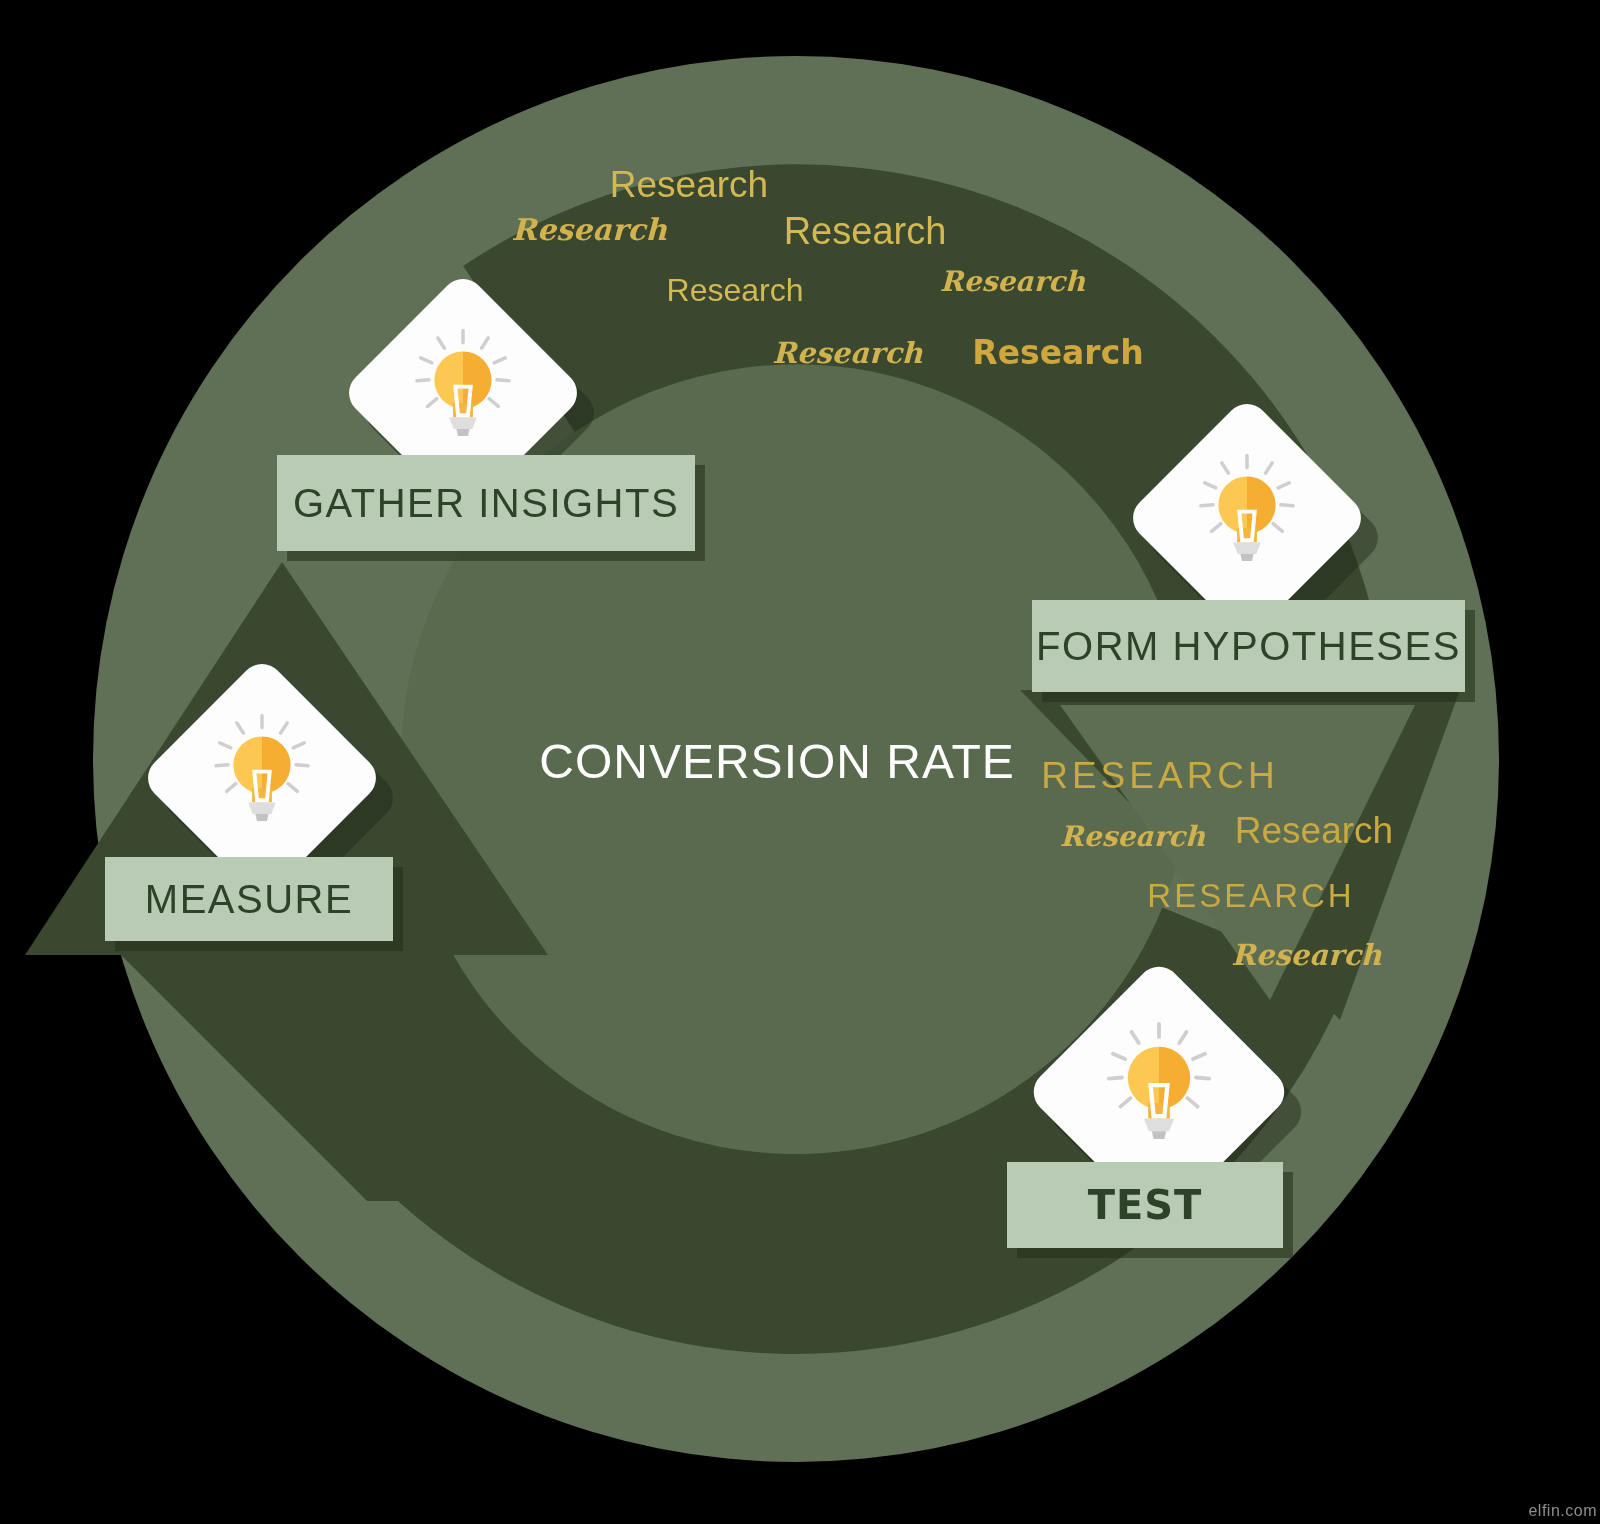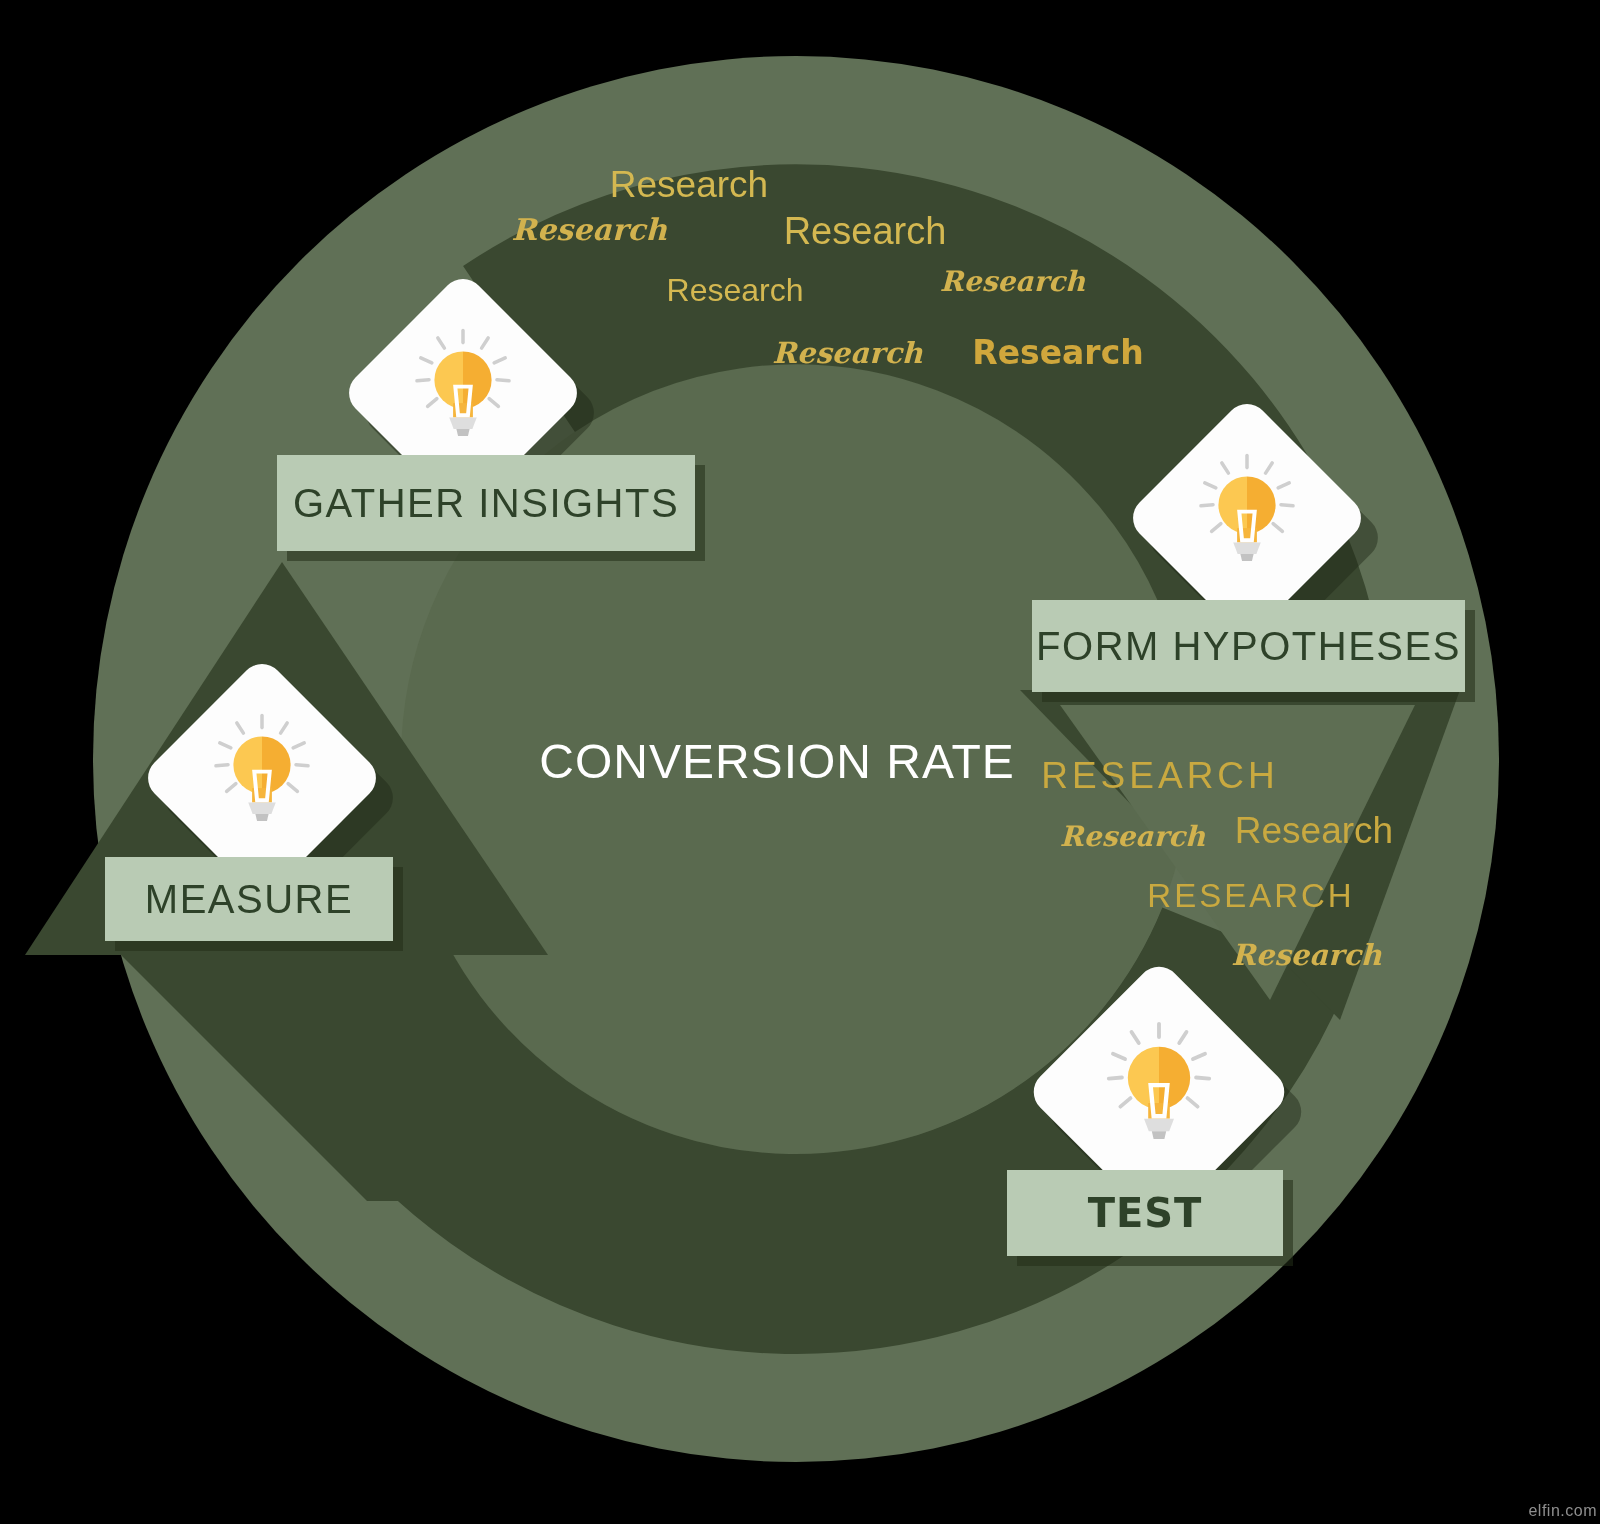--- a/index.html
+++ b/index.html
@@ -19,21 +19,21 @@
   .bulb{position:absolute;z-index:3;transform:translate(-50%,-54%);}
 
   
   .label{position:absolute;z-index:4;background:#B9CBB4;display:flex;align-items:center;
          justify-content:center;color:#2E4229;letter-spacing:1.5px;
          box-shadow:10px 10px 0 rgba(34,45,24,0.55);}
   .lb-gather{left:242px;top:455px;width:418px;height:96px;font-size:40px;margin-left:35px;}
   .lb-form{left:1032px;top:600px;width:433px;height:92px;font-size:40px;}
   .lb-measure{left:105px;top:857px;width:288px;height:84px;font-size:40px;}
   .lb-test{left:1007px;top:1162px;width:276px;height:86px;font-size:40px;
-           font-family:"DejaVu Sans",sans-serif;font-weight:700;letter-spacing:1px;margin-top:8px;}
+           font-family:"DejaVu Sans",sans-serif;font-weight:700;letter-spacing:1px;}
 
   
   .title{position:absolute;z-index:5;left:777px;top:761px;transform:translate(-50%,-50%);
          color:#FFF;text-align:left;font-size:48px;line-height:53px;letter-spacing:1px;
          white-space:nowrap;font-weight:400;}
 
   
   #words{position:absolute;left:2px;top:0;width:100%;height:100%;z-index:5;pointer-events:none;}
   .word{position:absolute;transform:translate(-50%,-50%);white-space:nowrap;}
   .word.sans{font-family:"Liberation Sans",sans-serif;font-weight:400;}

